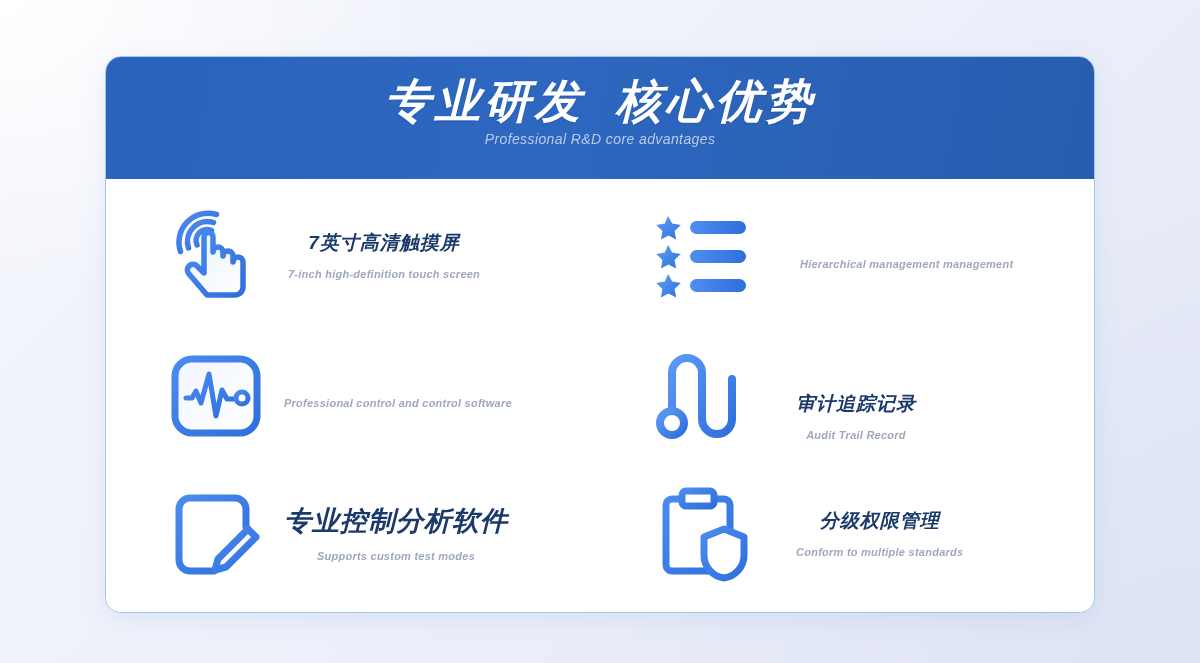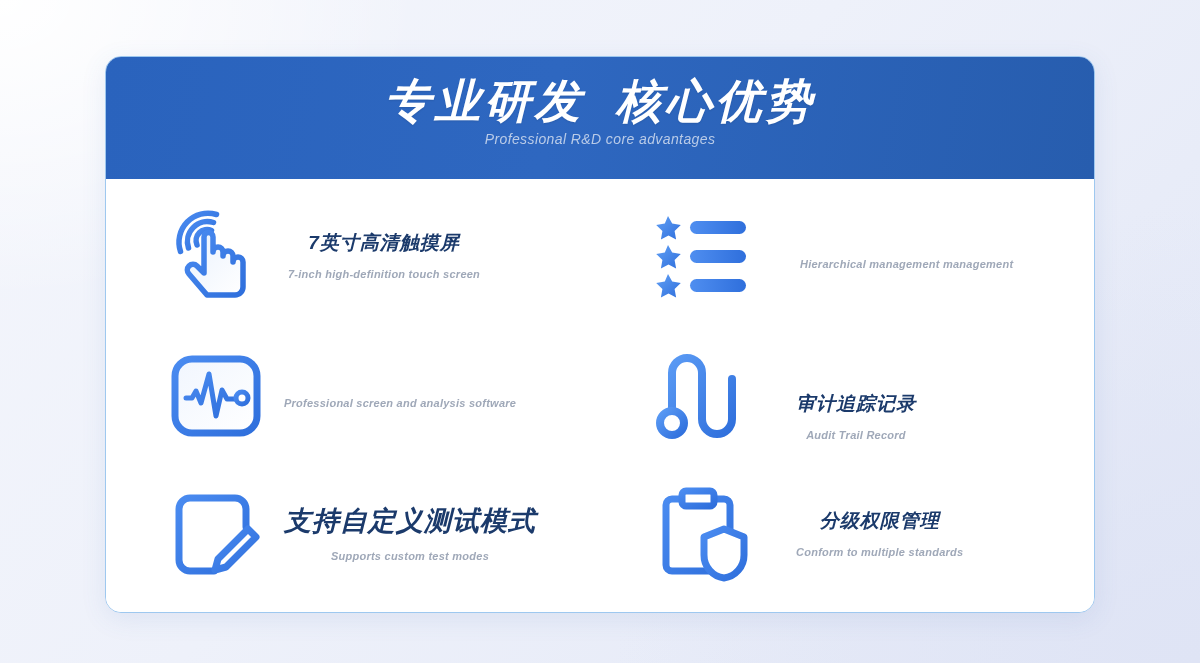--- a/index.html
+++ b/index.html
@@ -193,21 +193,21 @@
               <stop offset="0%" stop-color="#f1f6fe"></stop>
                 <stop offset="100%" stop-color="#ffffff"></stop>
             </linearGradient>
           </defs>
           <rect x="5" y="5" width="82" height="74" rx="17" fill="url(#gMonFill)" stroke="url(#gMon)" stroke-width="7"></rect>
           <path d="M16 44 l6 0 4 -7 5 12 8 -29 7 42 6 -26 5 9 8 0" fill="none" stroke="url(#gMon)" stroke-width="5" stroke-linecap="round" stroke-linejoin="round"></path>
           <circle cx="72" cy="44" r="6" fill="#ffffff" stroke="url(#gMon)" stroke-width="5"></circle>
         </svg>
       </div>
       <div class="f-text">
-        <div class="f-sub">Professional screen and analysis software</div>
+        <div class="f-sub">Professional control and control software</div>
       </div>
     </div>
 
     <div class="feature col-right cell-3">
       <div class="icon-wrap">
         <svg width="96" height="94" viewBox="0 0 96 94">
           <defs>
             <linearGradient id="gTrail" x1="0" y1="0" x2="1" y2="1">
               <stop offset="0%" stop-color="#5a9af4"></stop>
                 <stop offset="100%" stop-color="#2f6fdc"></stop>
@@ -242,21 +242,21 @@
           <path d="M76 38 L76 20 a11 11 0 0 0 -11 -11 L20 9 a11 11 0 0 0 -11 11 L9 71
                    a11 11 0 0 0 11 11 L44 82" fill="none" stroke="url(#gDoc)" stroke-width="7" stroke-linecap="round" stroke-linejoin="round"></path>
           <g stroke="url(#gDoc)" stroke-width="7" stroke-linecap="round">
             <line x1="25" y1="31" x2="60" y2="31"></line>
             <line x1="25" y1="48" x2="52" y2="48"></line>
           </g>
           <path d="M78 40 L86 48 L56 78 L45 81 L48 70 Z" fill="#ffffff" stroke="url(#gDoc)" stroke-width="7" stroke-linejoin="round" stroke-linecap="round"></path>
         </svg>
       </div>
       <div class="f-text">
-        <div class="f-title sm">支持自定义测试模式</div>
+        <div class="f-title sm">专业控制分析软件</div>
         <div class="f-sub">Supports custom test modes</div>
       </div>
     </div>
 
     <div class="feature col-right cell-5">
       <div class="icon-wrap">
         <svg width="92" height="96" viewBox="0 0 92 96">
           <defs>
             <linearGradient id="gClip" x1="0" y1="0" x2="1" y2="1">
               <stop offset="0%" stop-color="#4a8bf0"></stop>

